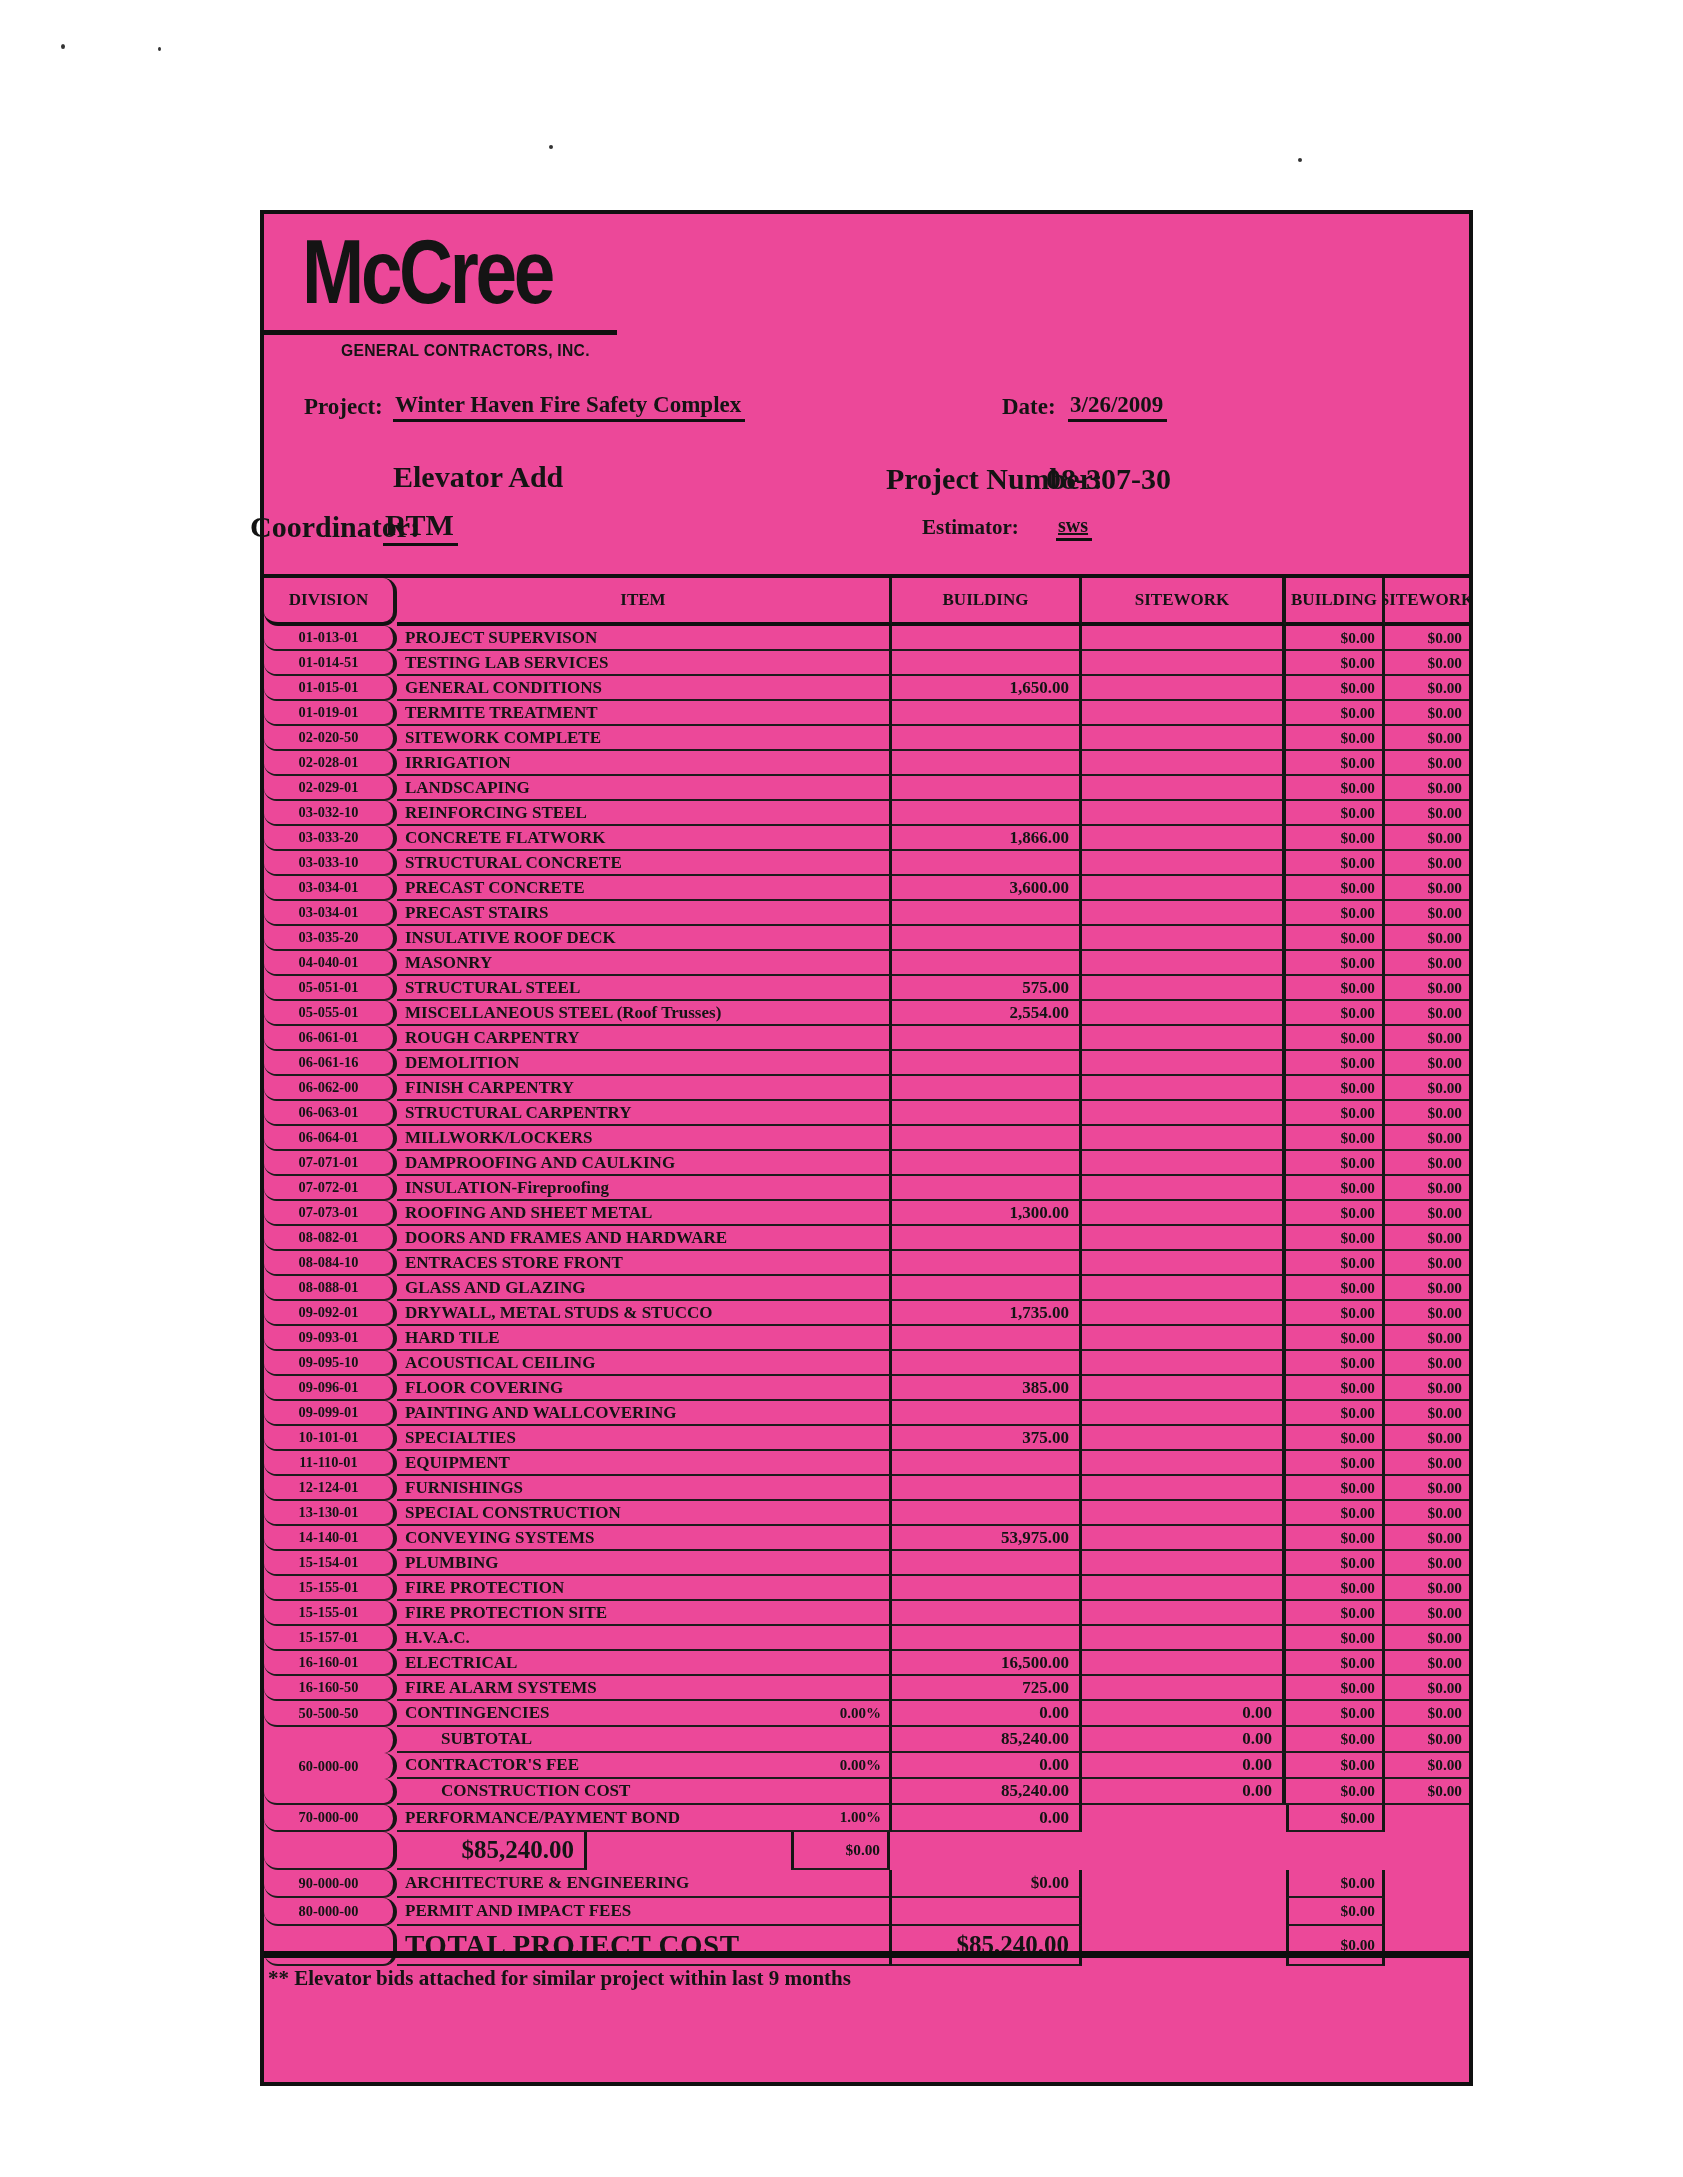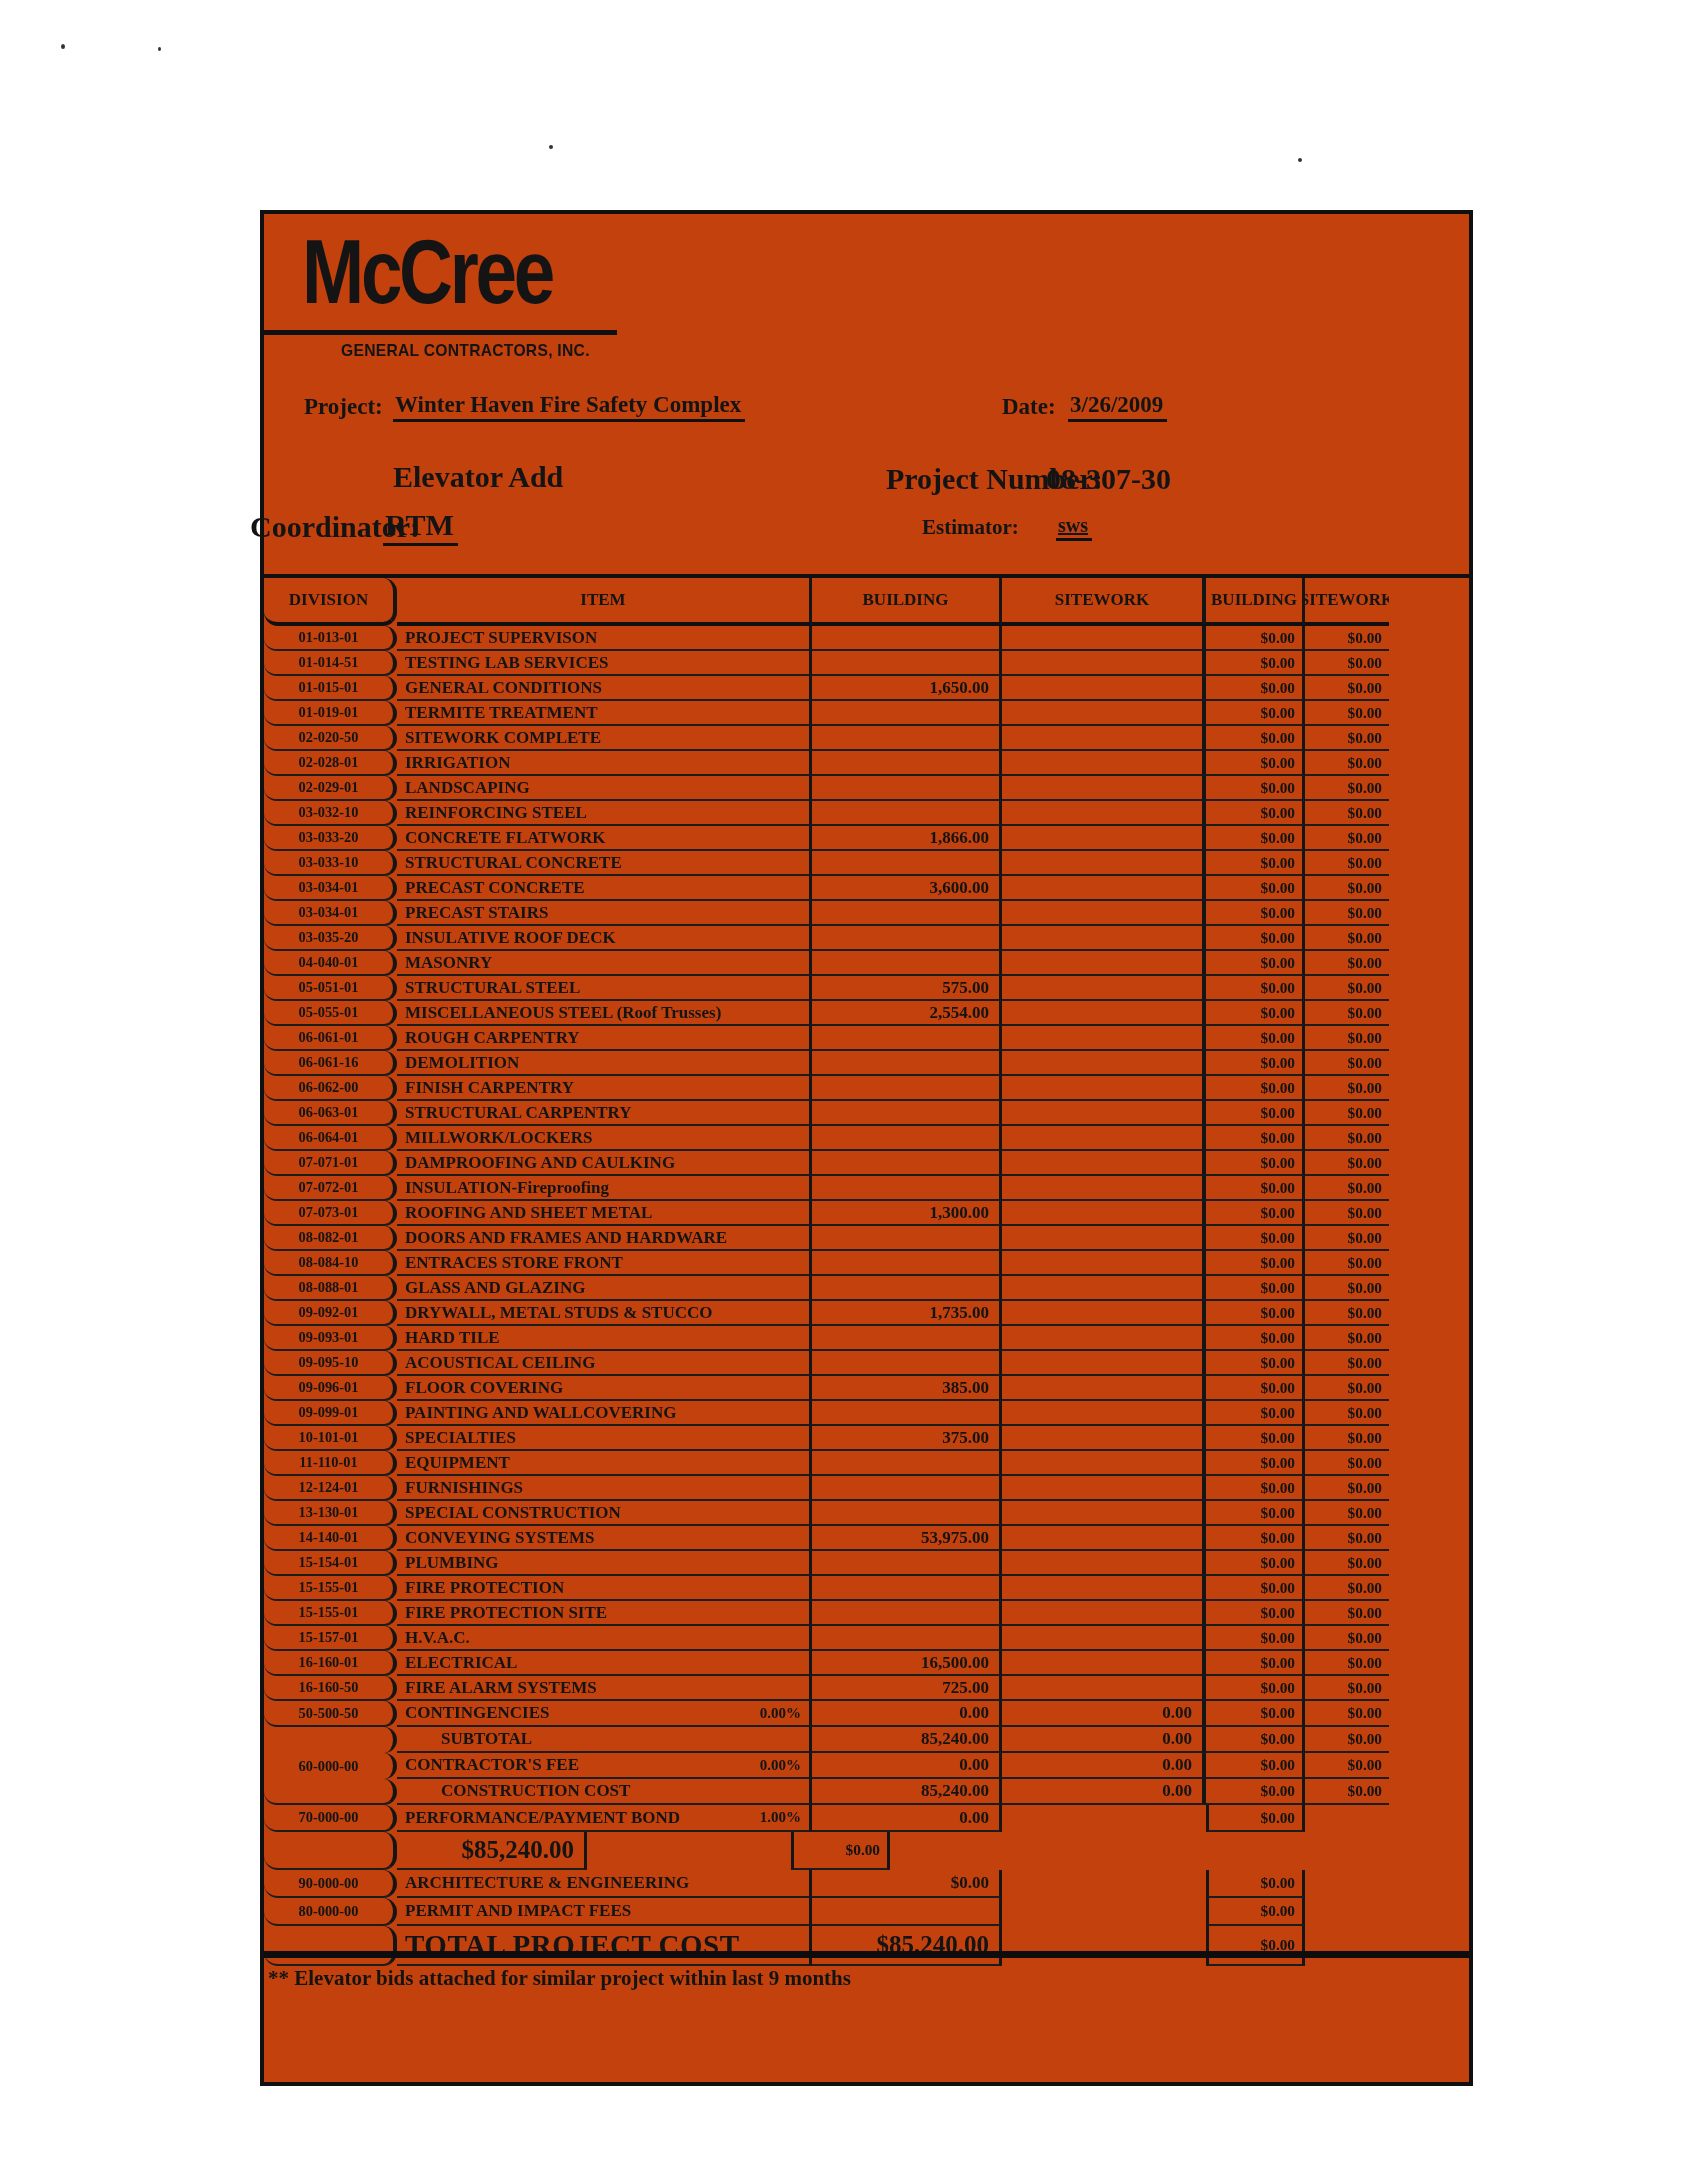--- a/index.html
+++ b/index.html
@@ -6,21 +6,21 @@
   body{
     width:1683px;height:2177px;position:relative;
     background:#ffffff;overflow:hidden;
     font-family:"Liberation Serif", serif;
     color:#141414;
   }
   .speck{position:absolute;background:#333;border-radius:50%;}
   
   .doc{
     position:absolute;left:260px;top:210px;width:1213px;height:1876px;
-    border:4px solid #101010;box-sizing:border-box;background:#c2410c;
+    border:4px solid #101010;box-sizing:border-box;background:#ec4899;
   }
   .abs{position:absolute;}
   
   .logo-text{
     left:38px;top:10px;
     font-family:"Liberation Sans",sans-serif;font-weight:700;
     font-size:91px;line-height:1.05;letter-spacing:-4px;
     transform:scaleX(.82);transform-origin:left top;white-space:nowrap;
   }
   .logo-underline{left:0;top:116px;width:353px;height:5px;background:#101010;}
@@ -43,21 +43,21 @@
   .tbl{left:0;top:360px;width:1205px;border-top:4px solid #101010;}
   .trow{display:flex;width:1205px;box-sizing:border-box;}
   .tcell{
     box-sizing:border-box;display:flex;align-items:center;overflow:hidden;
     border-right:3px solid #151515;border-bottom:2px solid #1c1c1c;
     font-weight:700;white-space:nowrap;
   }
   .hrow .tcell{border-bottom:4px solid #101010;justify-content:center;font-size:17px;}
   .hrow{height:48px;}
   .c-div{width:133px;justify-content:center;font-size:14.4px;border-right-width:4px;border-radius:14px;}
-  .c-item{width:415px;padding-left:8px;font-size:17px;}
+  .c-item{width:495px;padding-left:8px;font-size:17px;}
   .c-bld{width:190px;}
   .c-sw{width:204px;border-right-width:4px;}
   .c-ub{width:99px;}
   .c-us{width:84px;border-right:none;}
   .num{justify-content:flex-end;padding-right:10px;font-size:17px;font-weight:700;}
   .unum{font-size:15.3px;padding-right:7px;}
   .r-std{height:25px;} .r-26{height:26px;} .r-27{height:27px;}
   .r-28{height:28px;} .r-38{height:38px;} .r-40{height:40px;}
   .indent{padding-left:44px;}
   .big-item{font-size:29px;letter-spacing:0.5px;}

